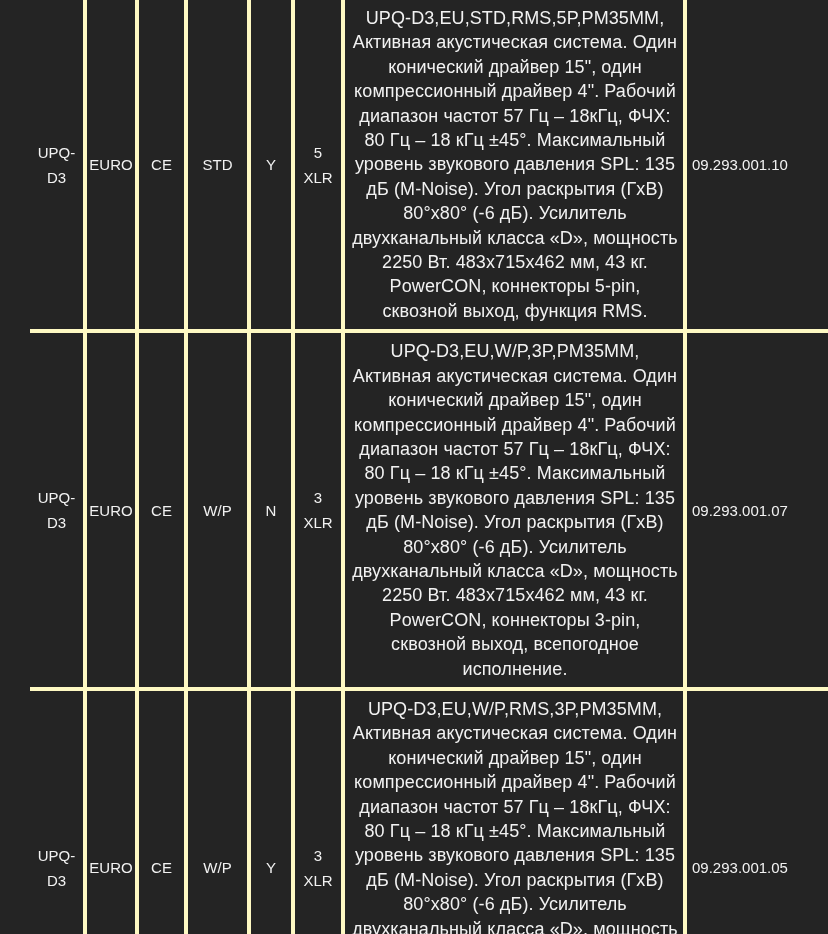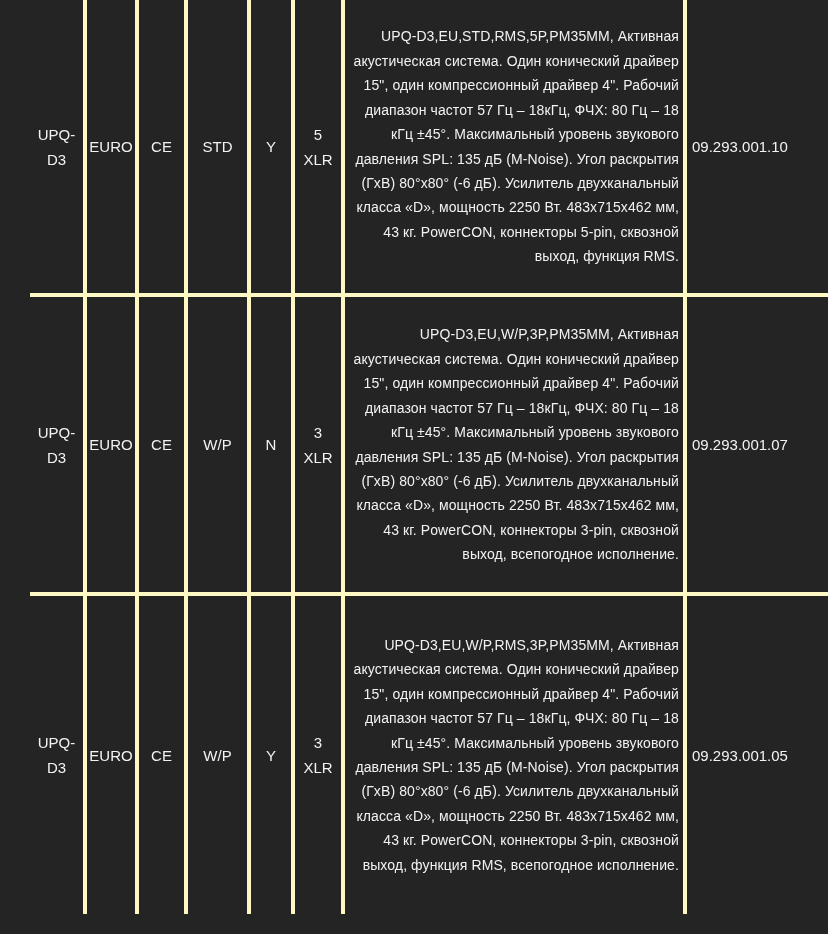--- a/index.html
+++ b/index.html
@@ -34,22 +34,22 @@
   td:first-child { border-left: none; margin-top: 32px; }
   td:last-child { border-right: none; }
   td.c {
     text-align: center;
     white-space: pre-line;
     font-size: 15px;
     line-height: 25px;
     padding: 2px;
   }
   td.desc {
-    text-align: right;
-    font-size: 14px;
+    text-align: center;
+    font-size: 18px;
     line-height: 24.4px;
     padding: 6px 4px 6px 6px;
     letter-spacing: 0.1px;
   }
   td.part {
     text-align: left;
     font-size: 15px;
     padding-left: 5px;
     white-space: nowrap;
   }

